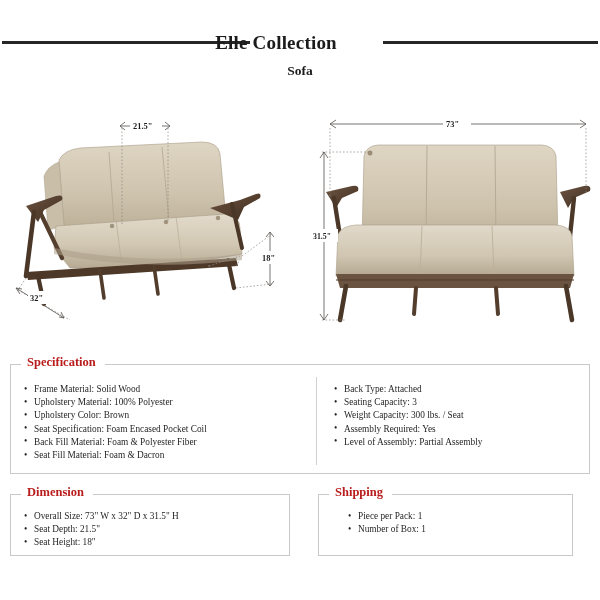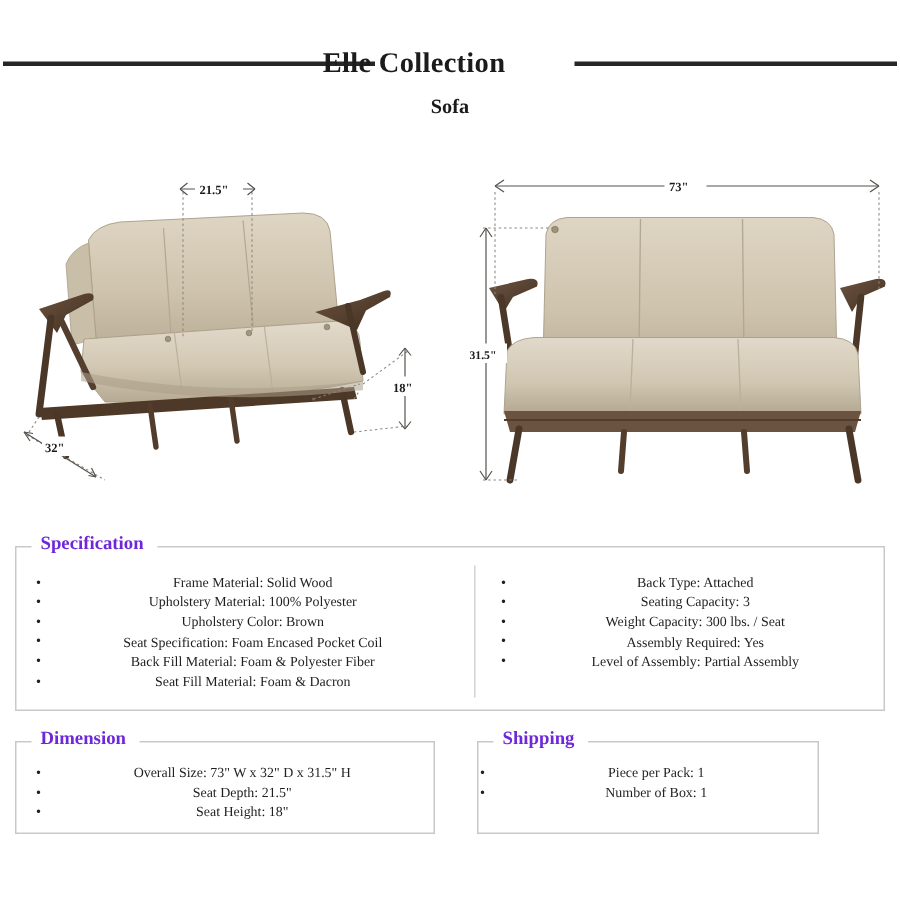--- a/index.html
+++ b/index.html
@@ -49,37 +49,36 @@
   .panel {
     position:absolute;
     border:1px solid #c9c9c9;
     background:#fff;
   }
   .panel-legend {
     position:absolute;
     top:-10px; left:10px;
     background:#fff;
     padding:0 9px 0 6px;
-    font-size:12.5px; font-weight:bold; color:#6d28d9;
+    font-size:12.5px; font-weight:bold; color:#b91c1c;
     white-space:nowrap;
     line-height:14px;
   }
   .panel-body { position:absolute; left:0; top:14px; right:0; bottom:0; }
 
   ul.speclist {
     list-style:none; margin:0; padding:0;
   }
   ul.speclist li {
     position:relative;
     padding-left:11px;
     font-size:9.3px;
     line-height:13.2px;
     color:#1f1f1f;
     white-space:nowrap;
-    text-align:center;
   }
   ul.speclist li::before {
     content:"\2022";
     position:absolute; left:1px; top:-0.5px;
     font-size:9.5px; color:#1f1f1f;
   }
 
   
   #spec-panel { left:10px; top:364px; width:580px; height:110px; }
   #spec-col-left  { position:absolute; left:12px;  top:18px; width:280px; }
@@ -87,22 +86,22 @@
   #spec-divider {
     position:absolute; left:305px; top:12px; width:1px; height:88px;
     background:#d2d2d2;
   }
 
   
   #dim-panel { left:10px; top:494px; width:280px; height:62px;padding-left:12px; }
   #dim-panel .panel-body { left:12px; top:15px; }
 
   
-  #ship-panel { left:318px; top:494px; width:228px; height:62px; }
-  #ship-panel .panel-body { left:0; top:15px; }
+  #ship-panel { left:318px; top:494px; width:255px; height:62px; }
+  #ship-panel .panel-body { left:28px; top:15px; }
 </style>
 </head>
 <body>
 
 <div id="sheet">
 
   <div class="header">
     <div class="hdr-rule left"></div>
     <div class="hdr-rule right"></div>
     <div class="hdr-title">Elle Collection</div>

